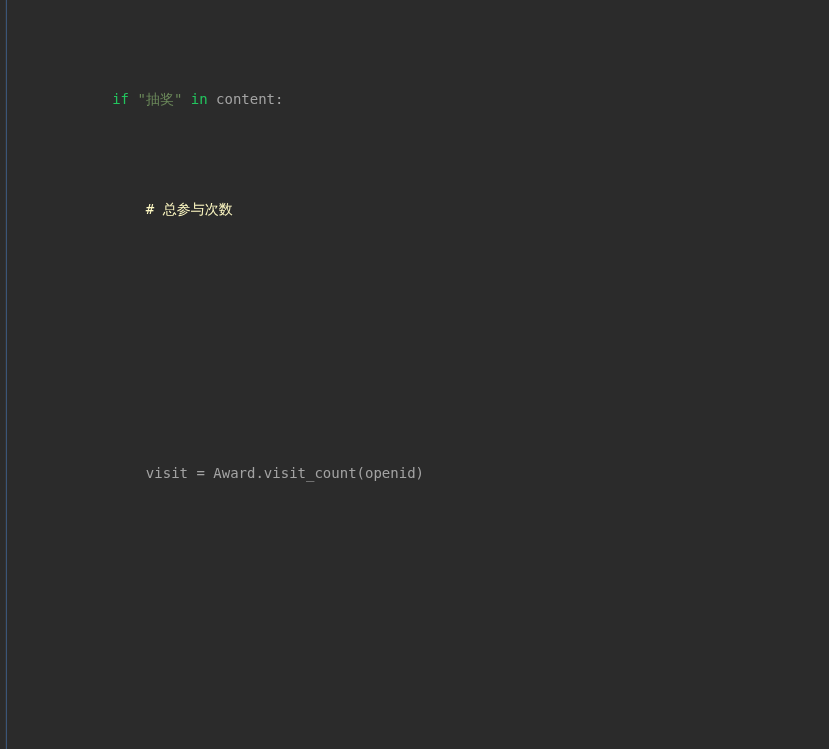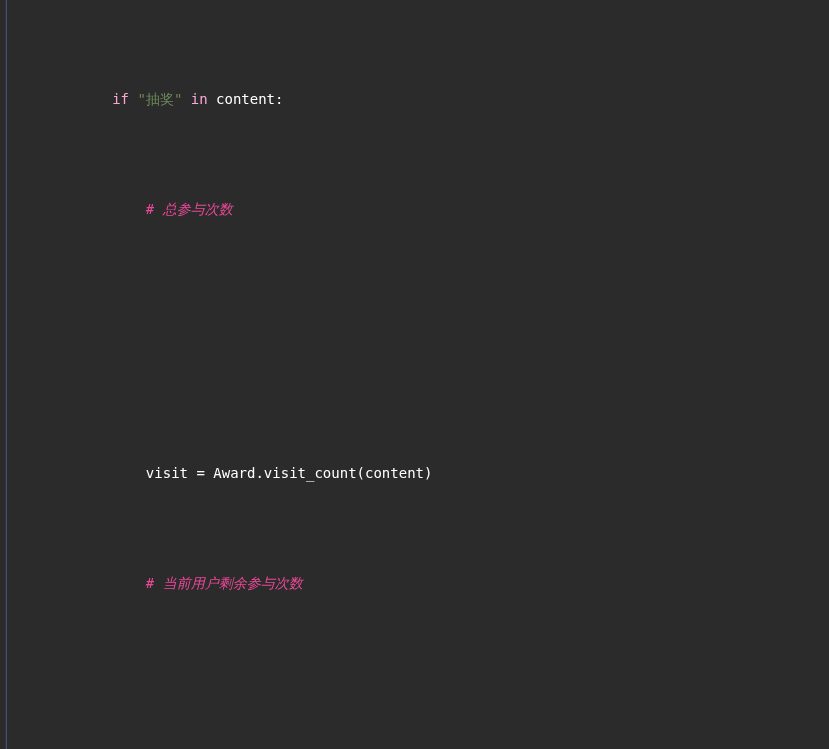--- a/index.html
+++ b/index.html
@@ -33,24 +33,24 @@
     width: 1px;
     background: #3a5579;
   }
   .code-area {
     padding-left: 4px;
     white-space: pre;
   }
   .line {
     height: 22px;
   }
-  .kw { color: #f9a8d4; }       
+  .kw { color: #22c55e; }       
   .str { color: #6a8759; }      
-  .com { color: #ec4899; font-style: italic; }      
-  .id { color: #ffffff; }
+  .com { color: #fef9c3; }      
+  .id { color: #a3a3a3; }
 </style>
 </head>
 <body>
 
 <div class="editor">
   <div class="gutter"></div>
   <div class="divider-blue"></div>
   <div class="code-area">
 
     
@@ -58,24 +58,24 @@
 
     
     <div class="line"><span class="id">                </span><span class="com"># 总参与次数</span></div>
 
     
     <div class="line"><span class="id">                </span></div>
 
     
 
     
-    <div class="line"><span class="id">                </span><span class="id">visit = Award.visit_count(content)</span></div>
+    <div class="line"><span class="id">                </span><span class="id">visit = Award.visit_count(openid)</span></div>
 
     
-    <div class="line"><span class="id">                </span><span class="com"># 当前用户剩余参与次数</span></div>
+    <div class="line"><span class="id">                </span></div>
 
     
     <div class="line"></div>
 
     
     
 
     
     
 

